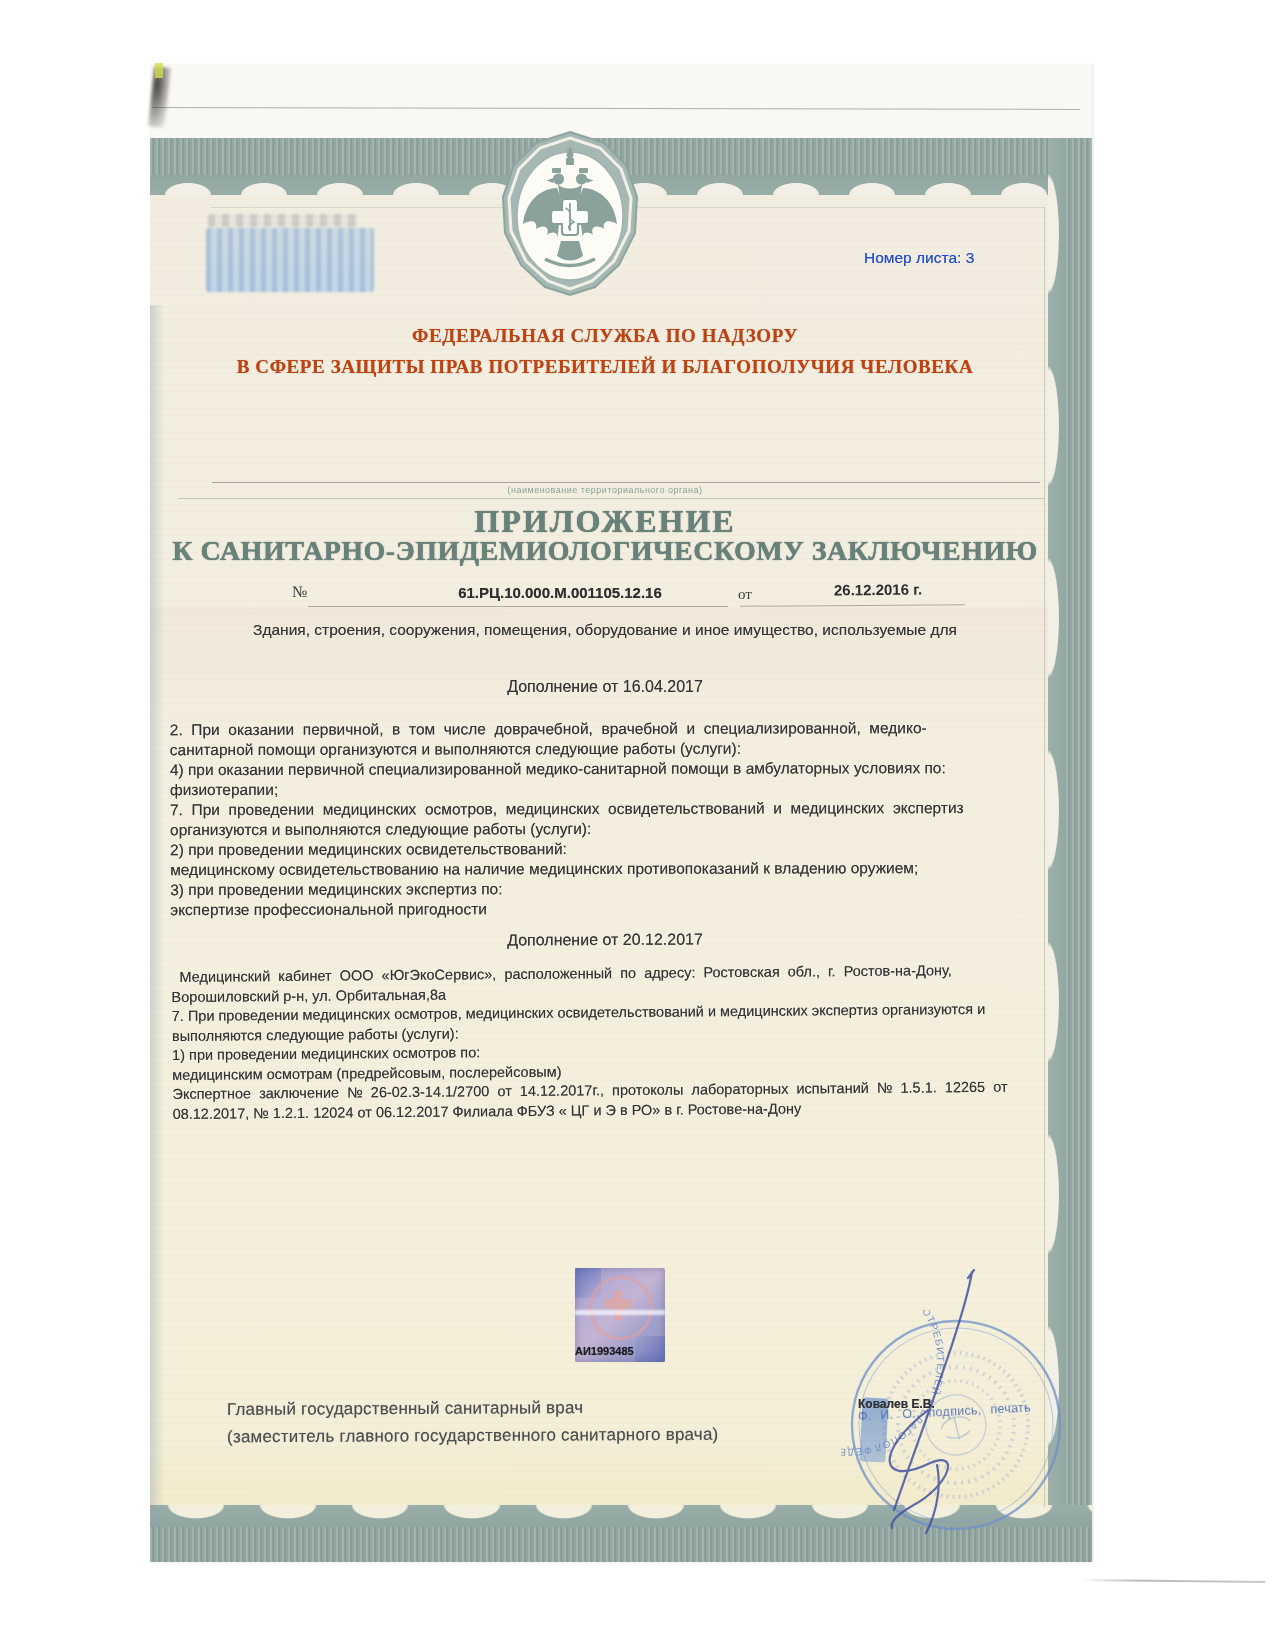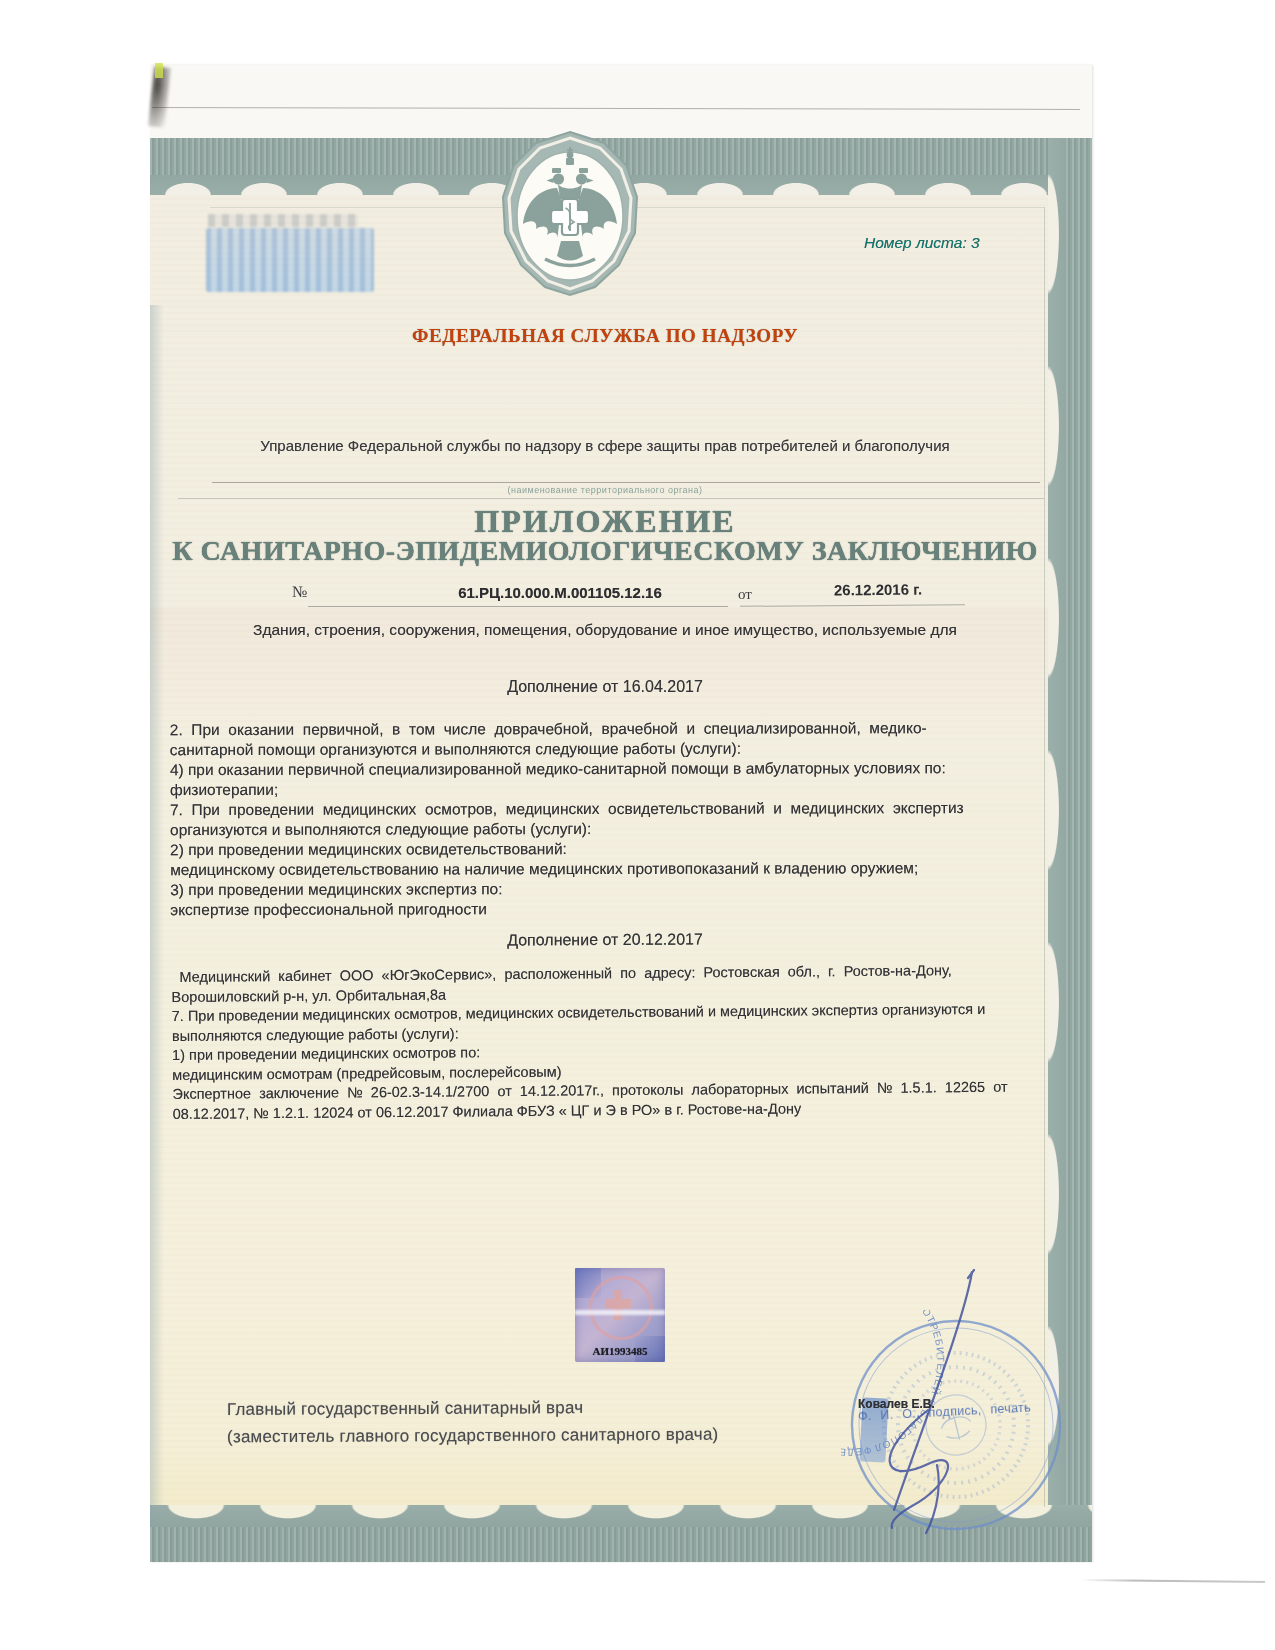--- a/index.html
+++ b/index.html
@@ -61,21 +61,21 @@
   .gray-scribble{position:absolute;left:58px;top:149px;width:150px;height:13px;
         background:repeating-linear-gradient(90deg,rgba(110,118,140,.28) 0 7px,rgba(160,165,185,.12) 7px 14px);
         filter:blur(1.2px);}
 
   
   .emblem{position:absolute;left:345px;top:64px;width:150px;height:172px;filter:blur(.35px);}
 
   
   .t{position:absolute;color:#323236;}
   .center{left:12px;width:886px;text-align:center;}
-  .sheet-number{left:714px;top:169px;font-size:15.5px;color:#0f766e;text-shadow:0 0 .5px rgba(56,56,60,.6);font-style:italic;}
+  .sheet-number{left:714px;top:184px;font-size:15.5px;color:#1d4ed8;text-shadow:0 0 .5px rgba(56,56,60,.6);}
   .agency{font-family:"Liberation Serif",serif;font-weight:bold;color:#c2410c;
         text-shadow:0 0 1px rgba(76,91,86,.55);letter-spacing:.6px;}
   .agency1{top:260px;font-size:19px;}
   .agency2{top:291px;font-size:19px;}
   .authority{font-size:15px;color:#39393d;text-shadow:0 0 .5px rgba(57,57,61,.5);}
   .authority1{top:372px;}
   .authority2{top:396px;}
   .authority-rule1{position:absolute;left:62px;top:417px;width:828px;height:1px;background:rgba(110,110,105,.55);}
   .authority-caption{top:420px;font-size:9px;color:#7d9a93;opacity:.9;letter-spacing:.5px;}
   .authority-rule2{position:absolute;left:28px;top:433px;width:866px;height:1px;background:rgba(130,140,135,.38);}
@@ -107,22 +107,22 @@
         background:linear-gradient(135deg,rgba(70,90,180,.55),rgba(70,90,180,0));}
   .holo-corner2{position:absolute;right:0;bottom:0;width:30px;height:26px;
         background:linear-gradient(315deg,rgba(60,80,170,.5),rgba(60,80,170,0));}
   .holo-ring{position:absolute;left:14px;top:8px;width:58px;height:58px;border-radius:50%;
         border:3px solid rgba(225,160,160,.65);}
   .holo-glyph{position:absolute;left:30px;top:22px;width:26px;height:30px;
         background:linear-gradient(rgba(230,170,165,.0),rgba(230,170,165,0)),
                    rgba(224,164,158,.75);
         clip-path:polygon(35% 0,65% 0,65% 30%,100% 30%,100% 62%,65% 62%,65% 100%,35% 100%,35% 62%,0 62%,0 30%,35% 30%);}
   .holo-streak{position:absolute;left:0;top:42px;width:100%;height:5px;background:rgba(250,250,255,.75);filter:blur(1px);}
-  .holo-serial{position:absolute;left:0;bottom:5px;width:100%;text-align:center;
-        font-family:Liberation Serif, serif;font-size:11px;font-weight:bold;color:#1c1c22;
+  .holo-serial{position:absolute;left:0;bottom:5px;width:100%;text-align:left;
+        font-family:Liberation Sans, sans-serif;font-size:11px;font-weight:bold;color:#1c1c22;
         text-shadow:0 0 1px rgba(20,20,30,.6);}
 
   
   .signer-name{left:708px;top:1332px;font-size:12px;font-weight:600;color:#2e3036;text-shadow:0 0 .5px rgba(46,48,54,.6);}
   .sig-caption{left:708px;top:1340px;font-size:12.5px;color:#4b6cb4;opacity:.9;
         transform:rotate(-3deg);word-spacing:5px;letter-spacing:.3px;filter:blur(.2px);}
   .stamp{position:absolute;left:691px;top:1245px;width:230px;height:230px;opacity:.92;filter:blur(.35px);}
   .stamp-fragment{position:absolute;left:711px;top:1333px;width:26px;height:64px;border-radius:3px;
         background:linear-gradient(180deg,rgba(80,125,200,.6),rgba(95,140,210,.45));
         transform:rotate(3deg);filter:blur(.6px);}
@@ -187,22 +187,22 @@
     </g>
     <g>
       <path d="M70 70 h10 a3 3 0 0 1 3 3 v8 h8 a3 3 0 0 1 3 3 v8 a3 3 0 0 1 -3 3 h-8 v8 a3 3 0 0 1 -3 3 h-10 a3 3 0 0 1 -3 -3 v-8 h-8 a3 3 0 0 1 -3 -3 v-8 a3 3 0 0 1 3 -3 h8 v-8 a3 3 0 0 1 3 -3 z" fill="#ffffff" stroke="#88a099" stroke-width="2.2"></path>
       <path d="M75 74 V102" fill="none" stroke="#88a099" stroke-width="1.8"></path>
       <path d="M70.5 79 C79 83 70.5 89 79 93 C74 96 72 98 75 101" fill="none" stroke="#88a099" stroke-width="1.5"></path>
     </g>
   </svg>
 
   <div class="t sheet-number">Номер листа: 3</div>
   <div class="t center agency agency1">ФЕДЕРАЛЬНАЯ СЛУЖБА ПО НАДЗОРУ</div>
-
-  <div class="t center authority authority1">Управление Федеральной службы по надзору в сфере защиты прав потребителей и благополучия</div>
+  <div class="t center agency agency2">В СФЕРЕ ЗАЩИТЫ ПРАВ ПОТРЕБИТЕЛЕЙ И БЛАГОПОЛУЧИЯ  ЧЕЛОВЕКА</div>
+
   <div class="authority-rule1"></div>
   <div class="t center authority-caption">(наименование территориального органа)</div>
   <div class="authority-rule2"></div>
 
   <div class="t center doctitle doctitle1">ПРИЛОЖЕНИЕ</div>
   <div class="t center doctitle doctitle2">К САНИТАРНО-ЭПИДЕМИОЛОГИЧЕСКОМУ ЗАКЛЮЧЕНИЮ</div>
 
   <div class="t numrow-sign">№</div>
   <div class="t numrow-number">61.РЦ.10.000.М.001105.12.16</div>
   <div class="t numrow-ot">от</div>

